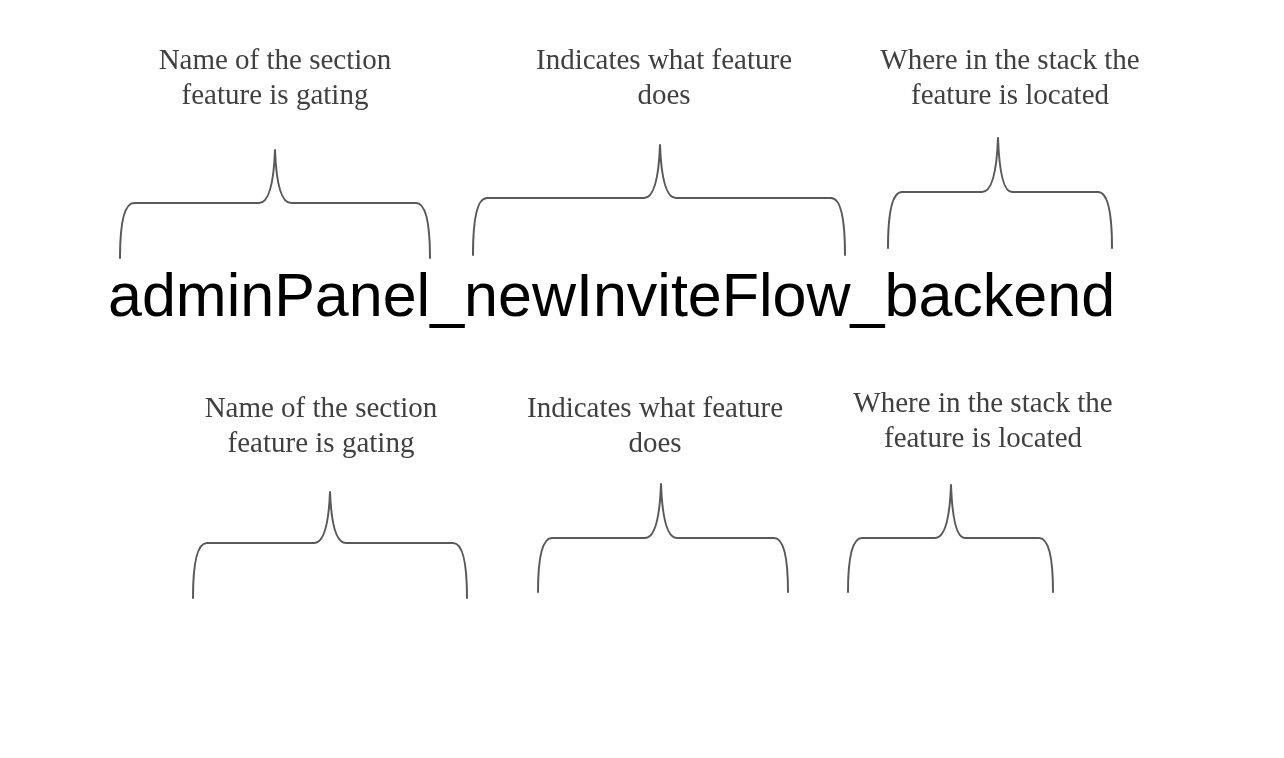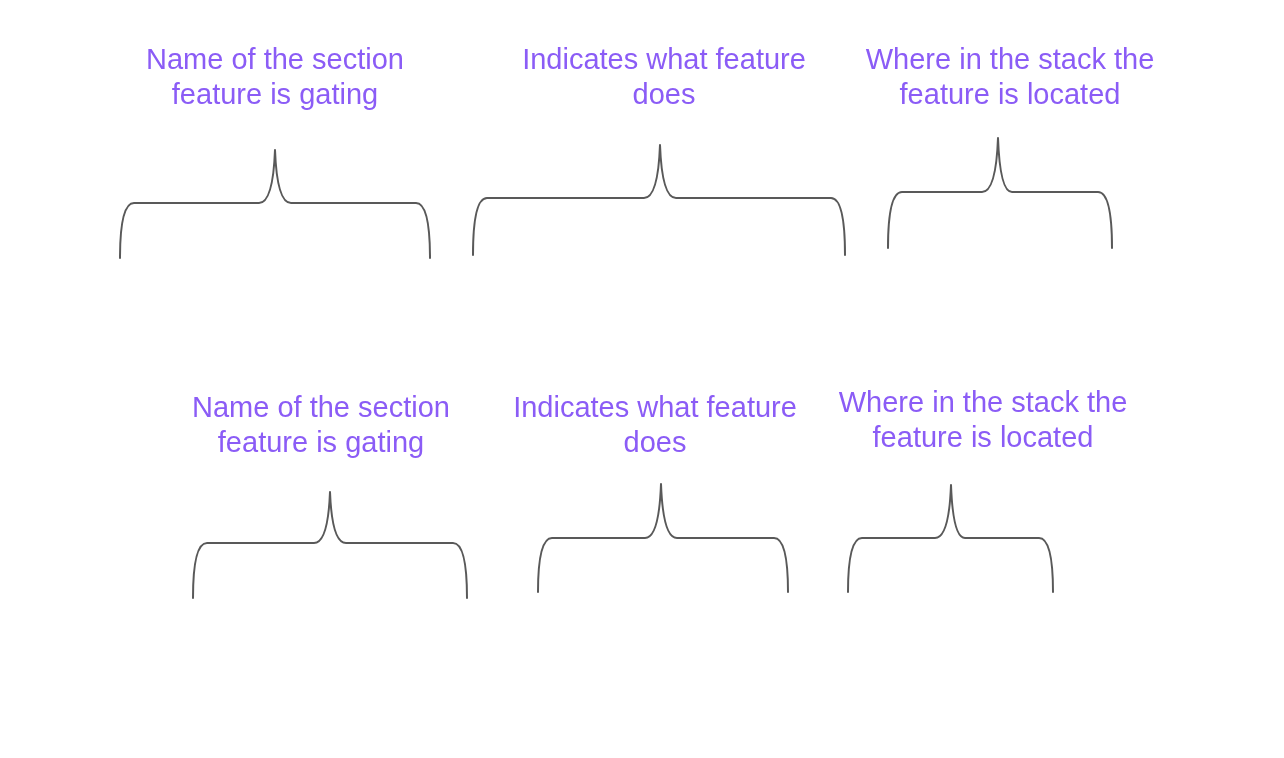--- a/index.html
+++ b/index.html
@@ -12,22 +12,23 @@
     overflow: hidden;
     font-family: "Liberation Sans", "DejaVu Sans", sans-serif;
     color: #000000;
   }
   .annotation-label {
     position: absolute;
     width: 320px;
     text-align: center;
     font-size: 29px;
     line-height: 35px;
-    color: #8b5cf6;
+    color: #404040;
     white-space: nowrap;
+    font-family: Liberation Serif, serif;
   }
   .annotation-label .line { display: block; }
   .flag-name {
     position: absolute;
     white-space: nowrap;
     color: #000000;
     line-height: 1;
   }
   .flag-name.top { left: 108px; top: 265px; font-size: 61px; }
   .flag-name.bottom { left: 180px; top: 634px; font-size: 60px; }
@@ -84,14 +85,15 @@
 
   <svg class="brace-layer" viewBox="0 0 1284 758">
     <path d="M120,258 Q120,203 134,203 L259,203 Q273,203 275,150 Q277,203 291,203 L416,203 Q430,203 430,258" stroke="#595959"></path>
     <path d="M473,255 Q473,198 487,198 L644,198 Q658,198 660,145 Q662,198 676,198 L831,198 Q845,198 845,255" stroke="#595959"></path>
     <path d="M888,248 Q888,192 902,192 L982,192 Q996,192 998,138 Q1000,192 1012,192 L1098,192 Q1112,192 1112,248" stroke="#595959"></path>
     <path d="M193,598 Q193,543 207,543 L314,543 Q328,543 330,492 Q332,543 346,543 L453,543 Q467,543 467,598" stroke="#595959"></path>
     <path d="M538,592 Q538,538 552,538 L645,538 Q659,538 661,484 Q663,538 677,538 L774,538 Q788,538 788,592" stroke="#595959"></path>
     <path d="M848,592 Q848,538 862,538 L935,538 Q949,538 951,485 Q953,538 965,538 L1039,538 Q1053,538 1053,592" stroke="#595959"></path>
   </svg>
 
+  <div class="flag-name top">adminPanel_newInviteFlow_backend</div>
 
 </div>
 
 </body></html>

